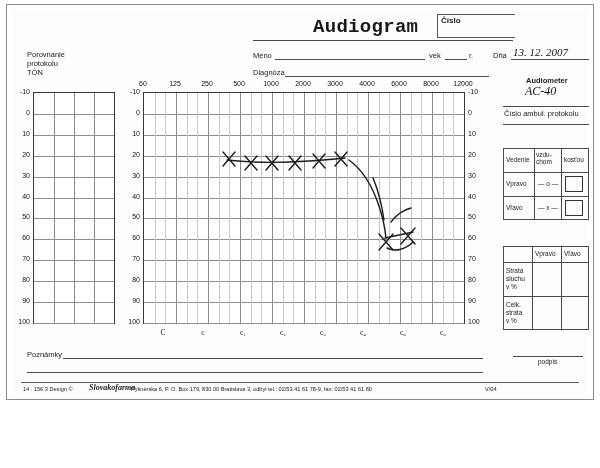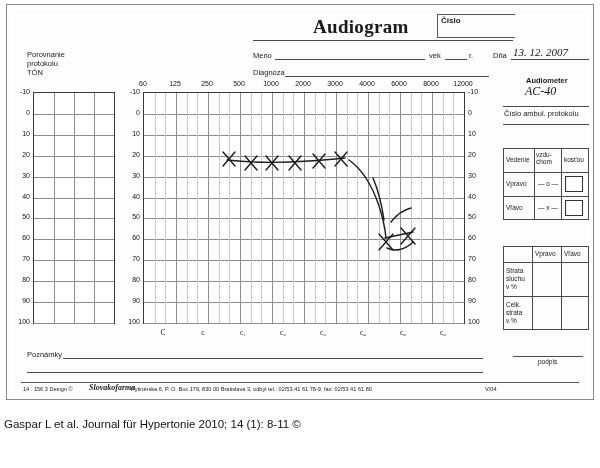--- a/index.html
+++ b/index.html
@@ -21,21 +21,21 @@
   }
   .sheet-inner {
     position:absolute; left:6px; top:5px; right:6px; bottom:5px;
     background:#fdfdfd;
   }
 
   
   .title {
     position:absolute; left:300px; top:6px;
     font-size:19px; font-weight:bold; letter-spacing:0.3px;
-    font-family:Liberation Serif, serif;
+    font-family:Liberation Mono, monospace;
   }
   .cislo-box {
     position:absolute; left:424px; top:4px; width:78px; height:24px;
     border:1px solid #555; border-right:none;
   }
   .cislo-lbl { position:absolute; left:428px; top:6px; font-size:8px;font-weight:bold; }
 
   
   .hline { position:absolute; background:#4a4a4a; height:1px; }
   .vline { position:absolute; background:#4a4a4a; width:1px; }
@@ -303,15 +303,14 @@
           <path d="M388,218 L402,234 M402,218 L388,234"></path>
           <path d="M372,228 C380,226 392,224 400,222"></path>
           <path d="M374,238 C382,242 392,240 400,232"></path>
           <path d="M378,212 C384,204 390,200 398,198"></path>
         </g>
       </svg>
 
     </div>
   </div>
 
-  <div class="caption">Gaspar L et al. Journal für Hypertonie 2010; 14 (1): 8-11 ©</div>
 
 </div>
 
 </body></html>

